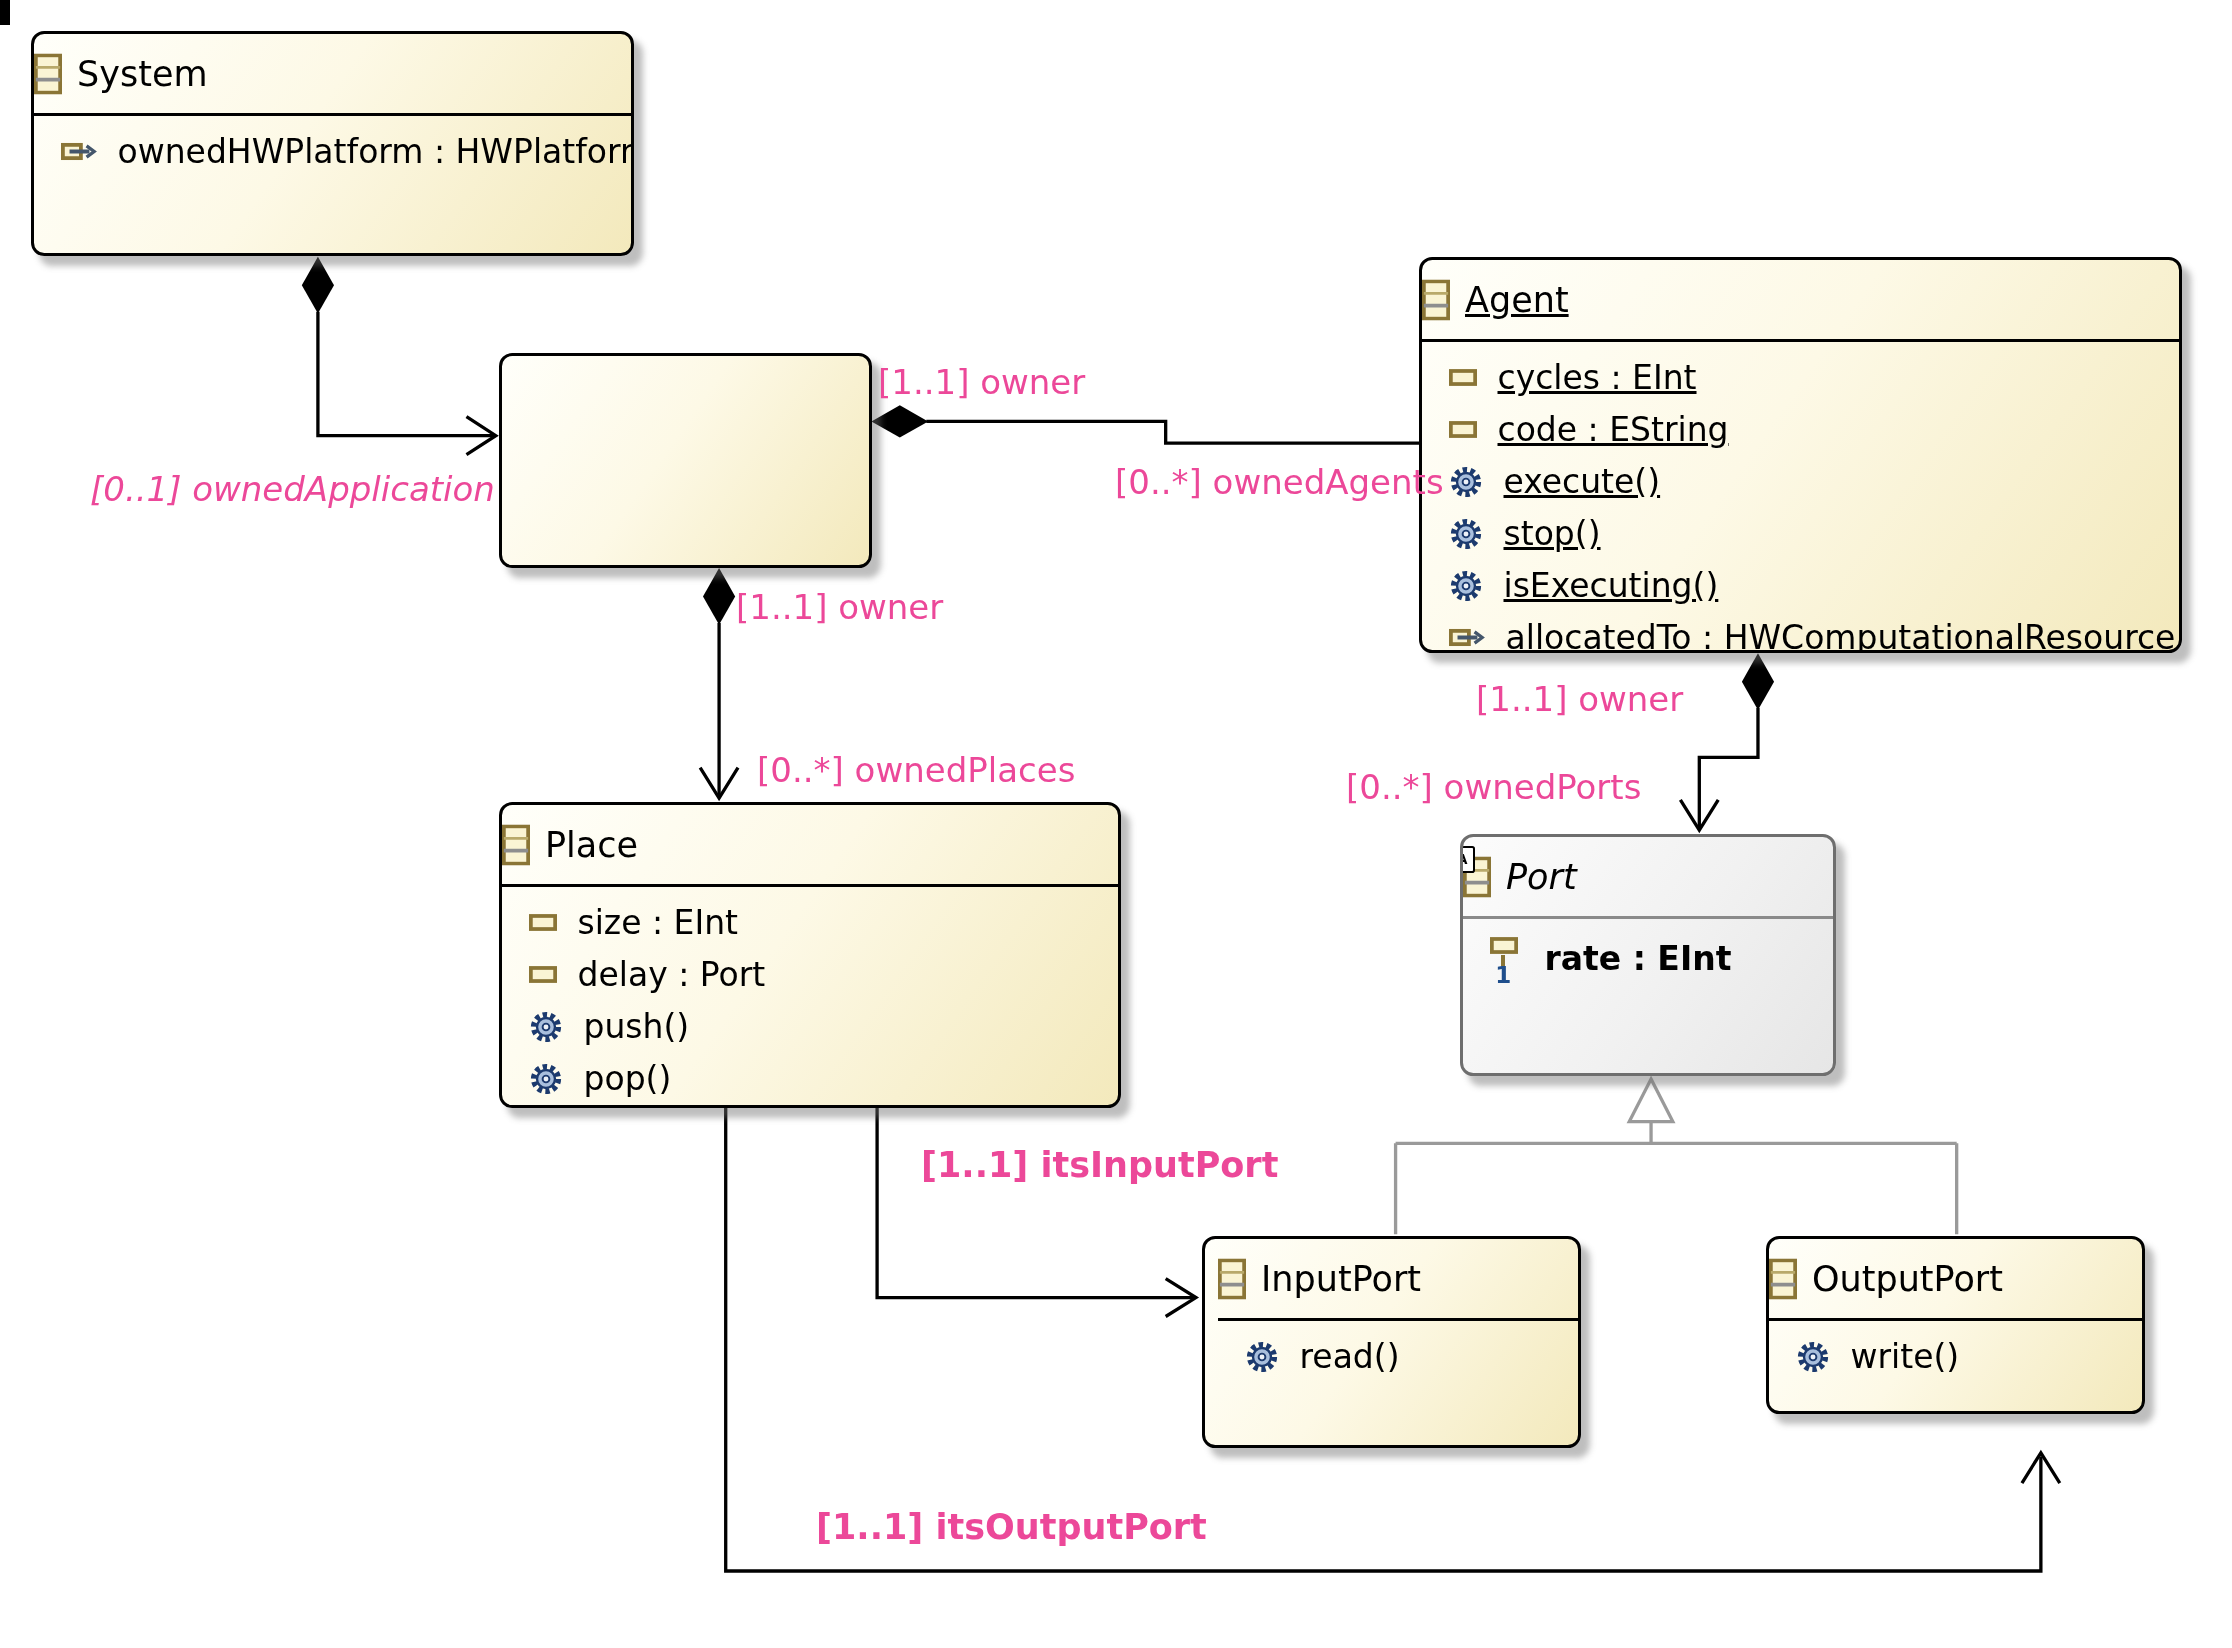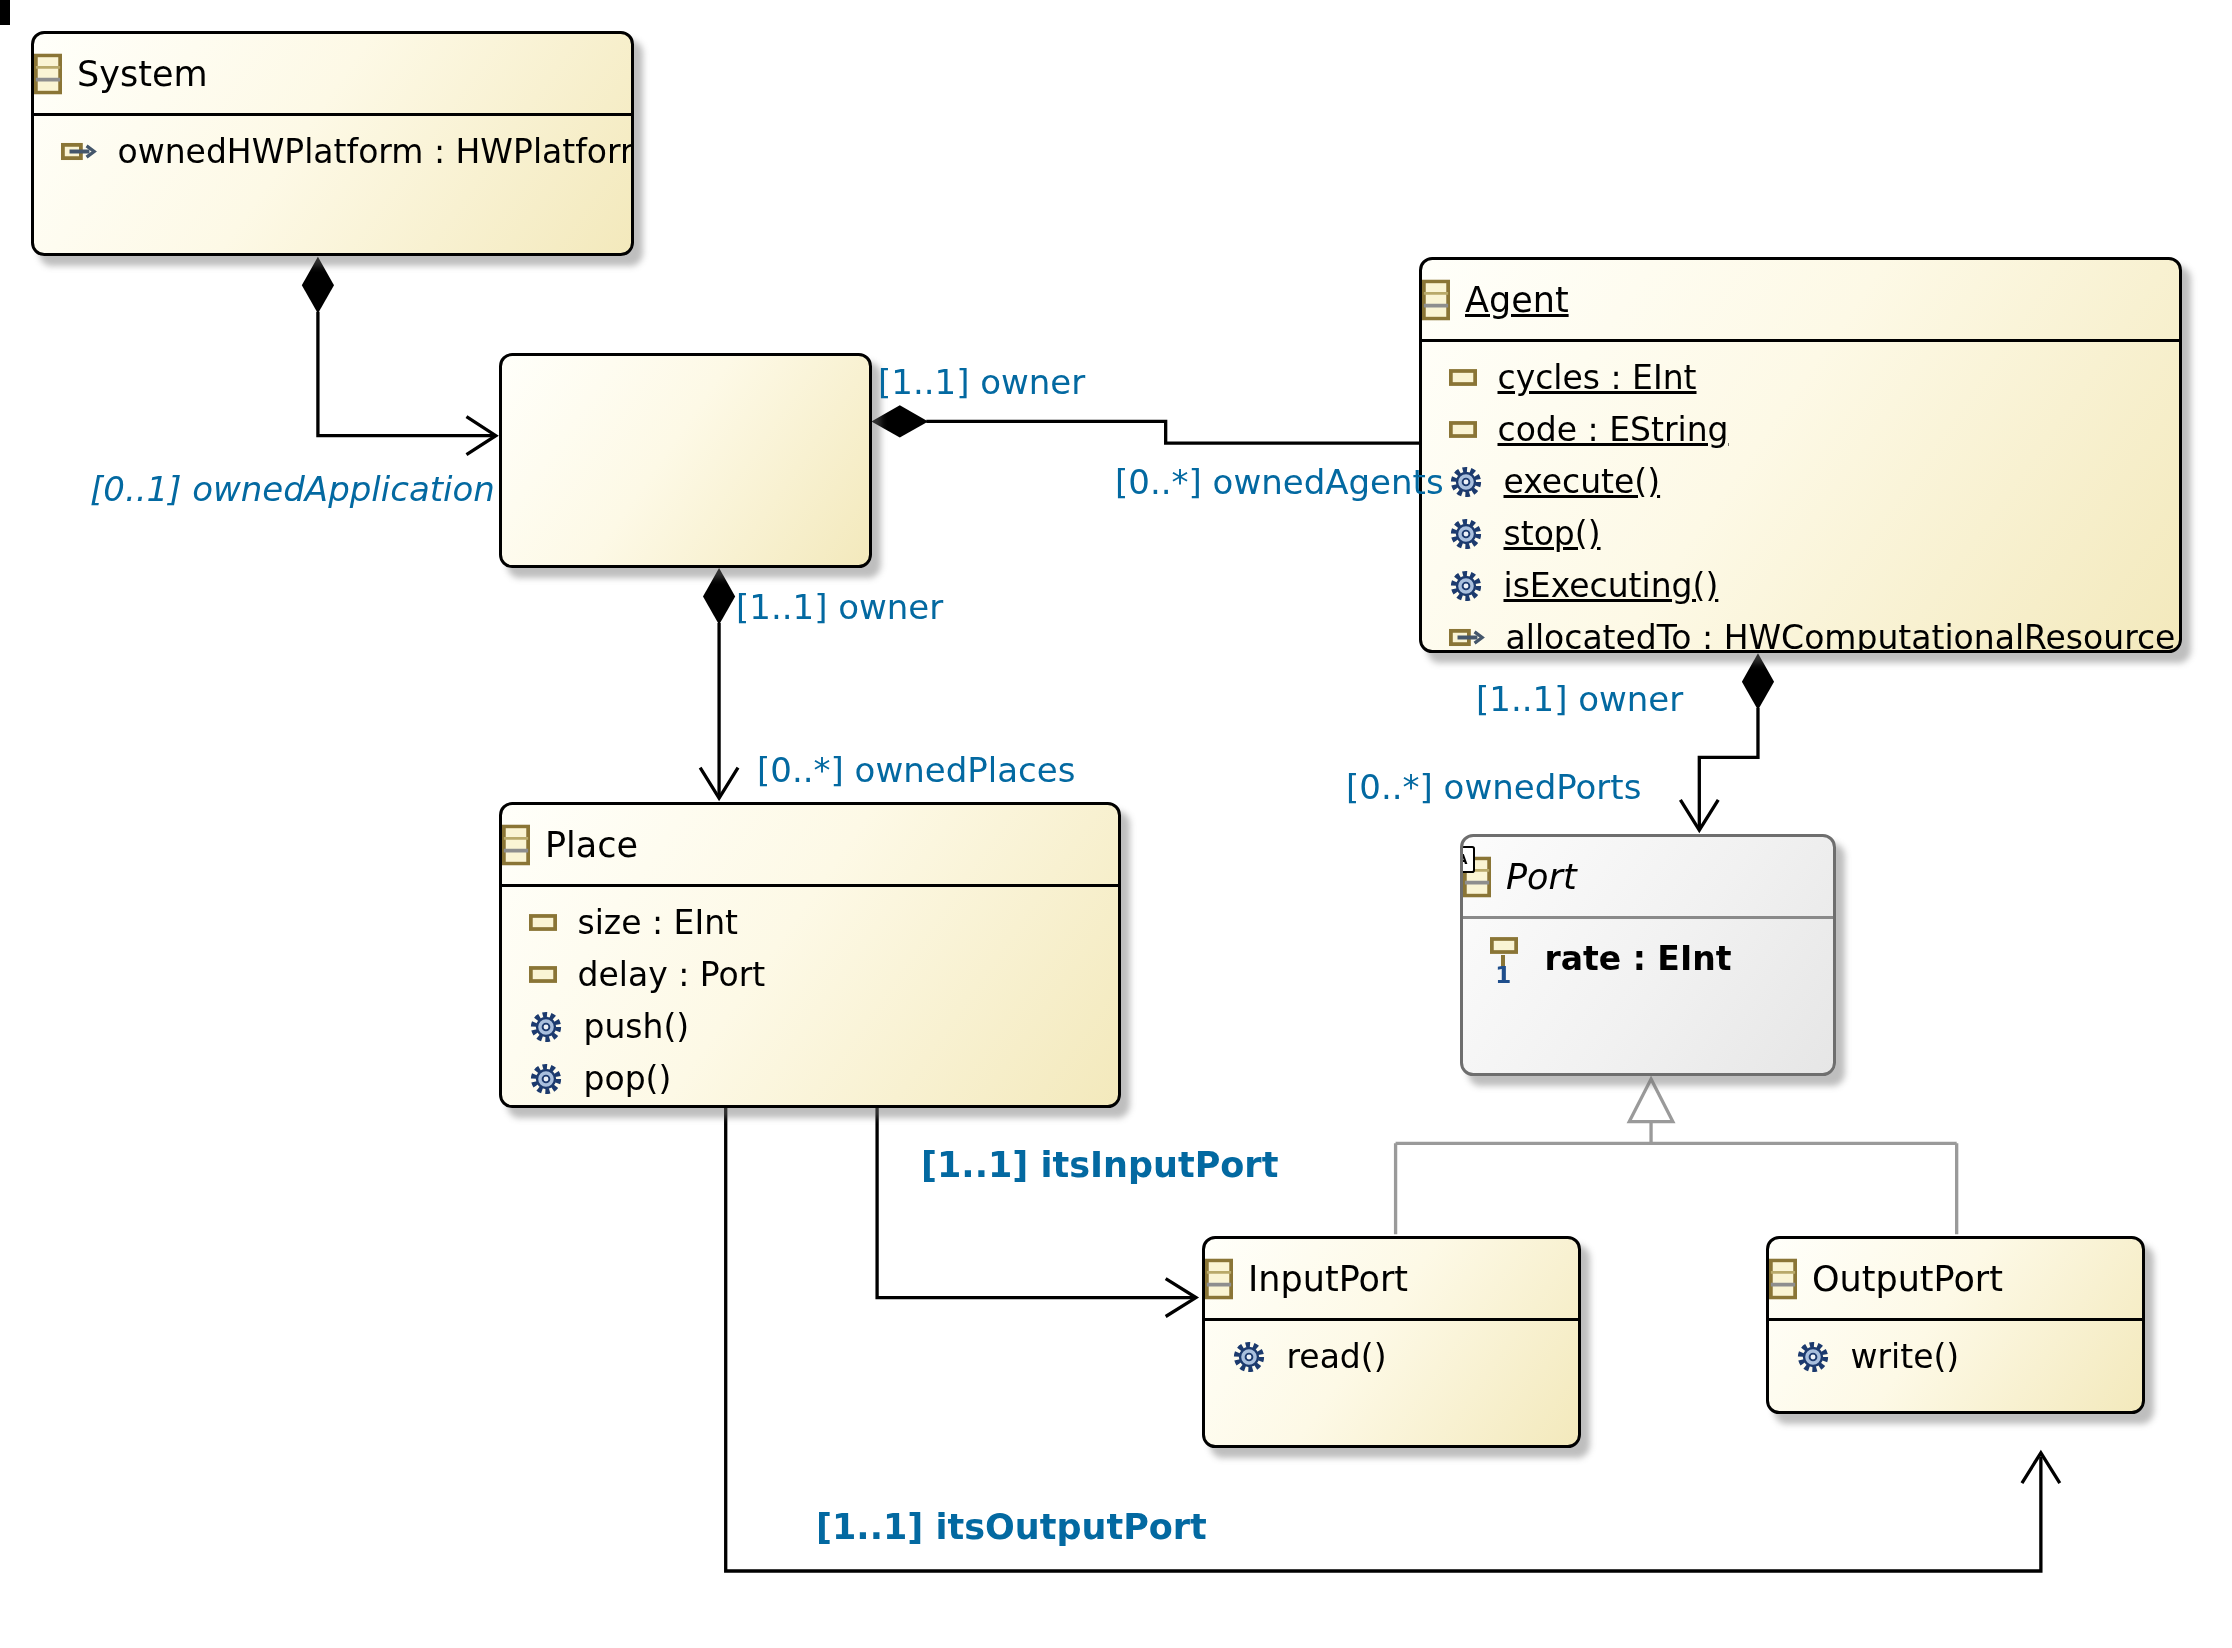--- a/index.html
+++ b/index.html
@@ -21,21 +21,21 @@
     gap:15px;border-bottom:3.3px solid #000;font-size:35px;color:#000;
   }
   .uml-class .members{padding:9.5px 0 0 26.5px;}
   .row{display:flex;align-items:center;gap:21px;height:52px;font-size:33px;color:#000;white-space:nowrap;}
   .port-style{
     border-color:#6e6e6e;
     background:linear-gradient(125deg,#fcfcfc 0%,#f1f1f1 55%,#e6e6e6 100%);
   }
   .port-style .title{border-bottom:3.8px solid #8a8a8a;font-style:italic;}
   .bold{font-weight:bold;}
-  .edge-label{position:absolute;z-index:3;font-size:34px;color:#0369a1;white-space:nowrap;}
+  .edge-label{position:absolute;z-index:3;font-size:34px;color:#ec4899;white-space:nowrap;}
   .edge-label.bold{font-size:35px;font-weight:bold;}
   .icn{flex:0 0 auto;}
   .icon-wrap{position:relative;display:inline-flex;}
   .abstract-badge{
     position:absolute;left:-13.2px;top:-9.5px;width:21px;height:23px;background:#fff;
     border:2.8px solid #000;border-radius:2.8px;display:flex;align-items:center;justify-content:center;
     font-size:13.2px;font-weight:bold;font-style:normal;color:#000;line-height:1;
   }
   .req-icn{position:relative;display:inline-block;width:34px;height:49px;flex:0 0 auto;}
   .req-icn svg{position:absolute;left:0;top:3.8px;}
@@ -233,21 +233,21 @@
             <use href="#sym-attr"></use>
           </svg>
         <span class="req-stem"></span>
         <span class="req-one">1</span>
       </span>
       <span>rate : EInt</span>
     </div>
   </div>
 </div>
 
-<div class="uml-class" style="left:1202px;top:1236px;width:379px;height:212px;">
+<div class="uml-class" style="left:1202px;top:1236px;width:379px;height:212px;padding-left:13px;">
   <div class="title">
     <svg class="icn" width="28" height="42" viewBox="0 0 30 44">
         <use href="#sym-class"></use>
       </svg>
     <span>InputPort</span>
   </div>
   <div class="members">
     <div class="row">
       <svg class="icn" width="34" height="34" viewBox="0 0 36 36">
           <use href="#sym-op"></use>

